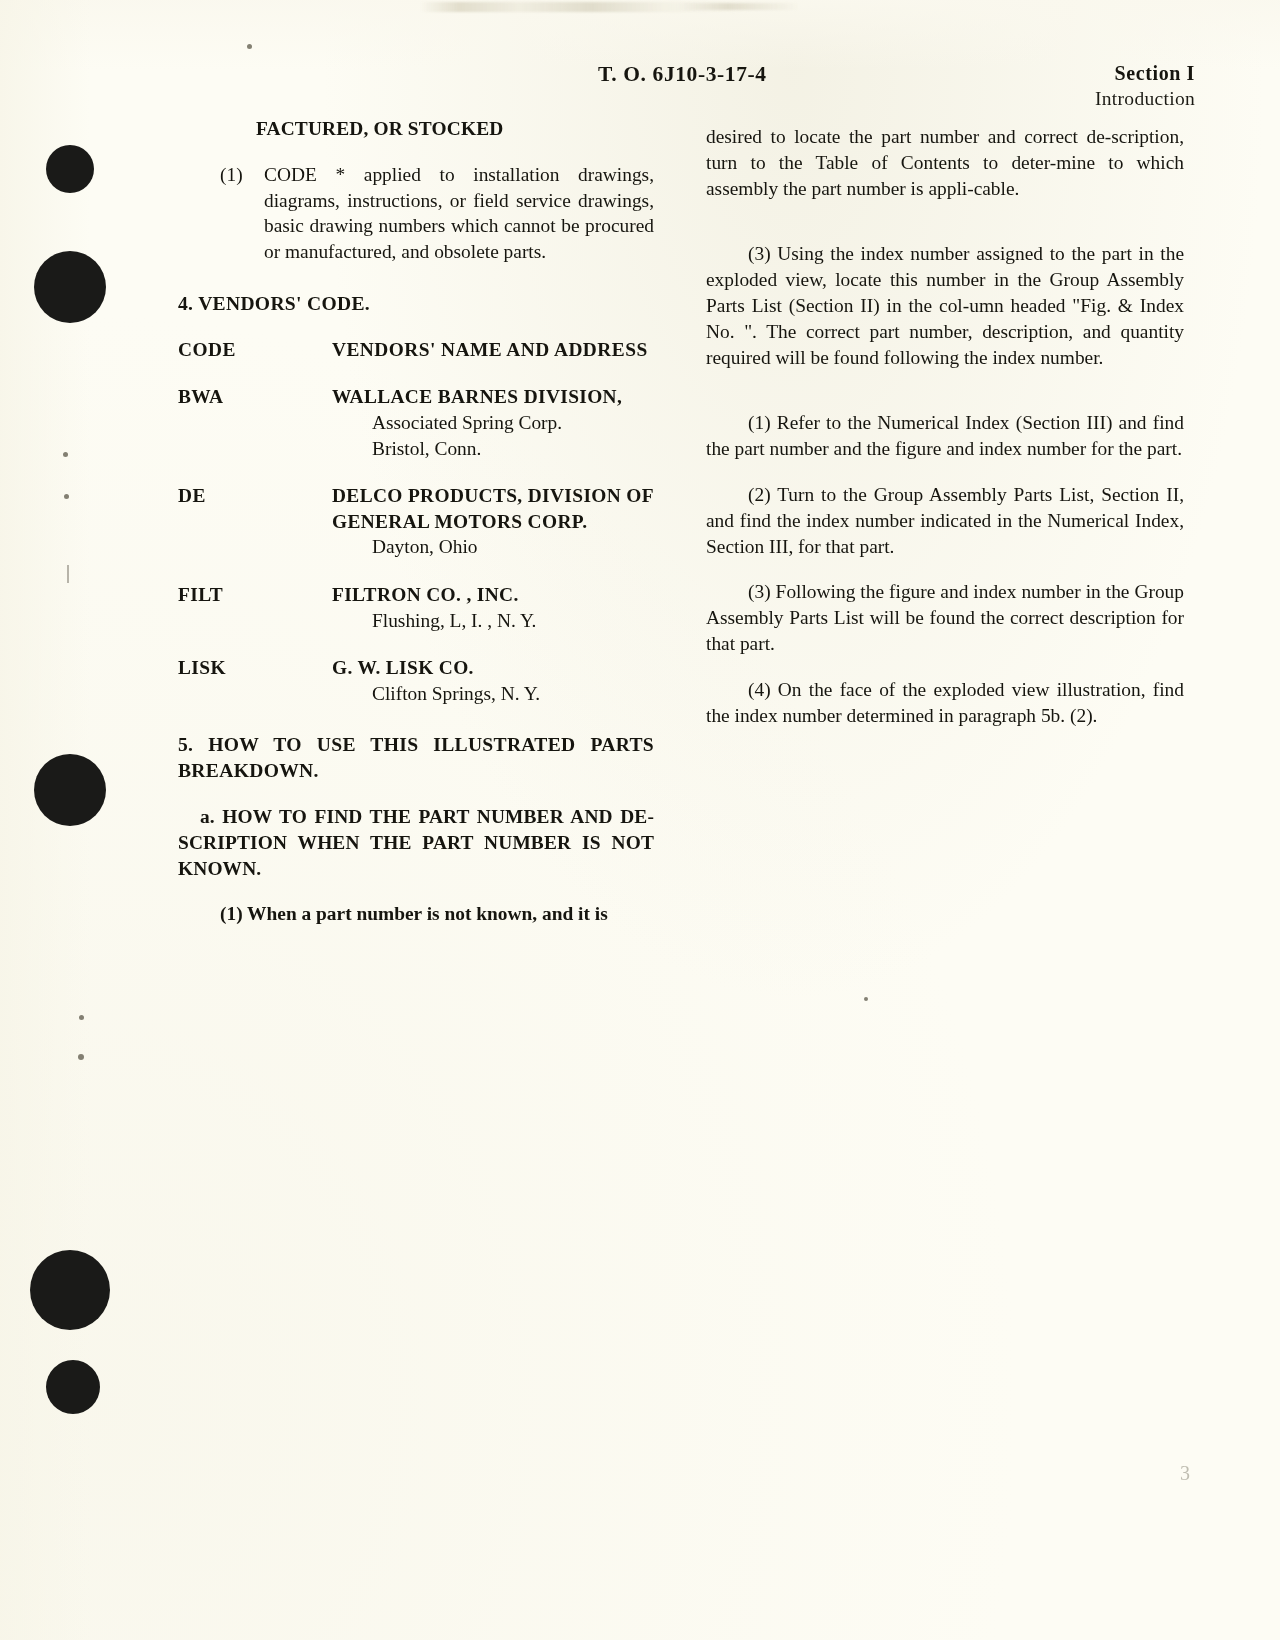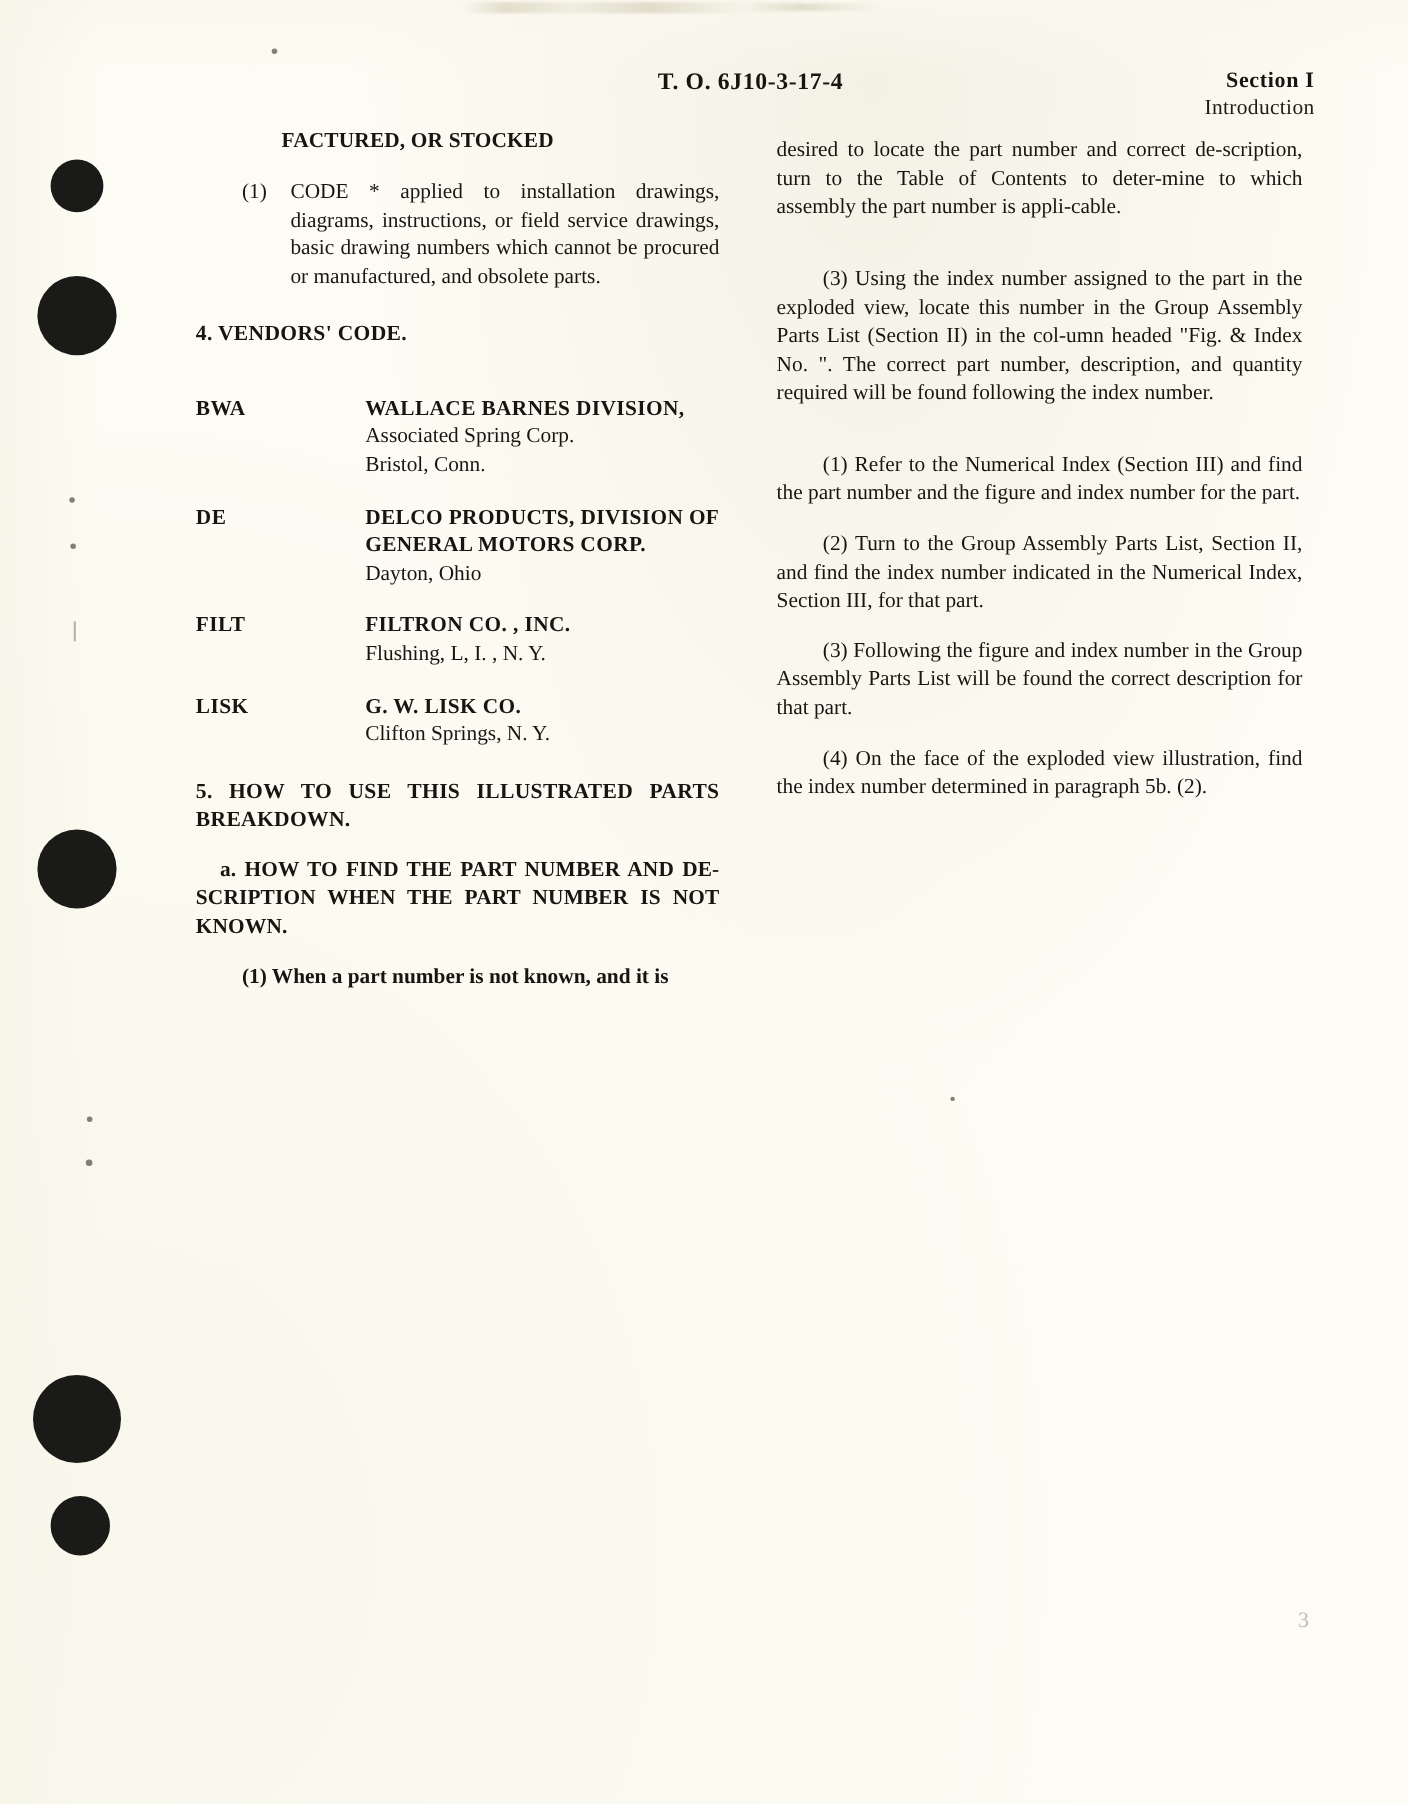--- a/index.html
+++ b/index.html
@@ -207,20 +207,21 @@
     font-weight: 700;
     letter-spacing: 0.4px;
     white-space: nowrap;
   }
   .vname .vline1 {
     font-weight: 700;
     letter-spacing: 0.35px;
   }
   .vname .vline {
     font-weight: 400;
+    margin-left: 40px;
   }
   .vrow-gap td { height: 22px; }
   .thead td {
     font-weight: 700;
     letter-spacing: 0.45px;
   }
 
   
   #page-number {
     position: absolute;
@@ -272,20 +273,24 @@
     </div>
 
     <div class="gap-l"></div>
 
     <div class="section-head">4.   VENDORS' CODE.</div>
 
     <div class="gap-m"></div>
 
     <table id="vendors-table">
       <tbody>
+        <tr class="thead">
+          <td class="vcode">CODE</td>
+          <td class="vname">VENDORS' NAME AND ADDRESS</td>
+        </tr>
         <tr class="vrow-gap">
             <td></td>
             <td></td>
           </tr>
 
         <tr>
           <td class="vcode">BWA</td>
           <td class="vname">
             <div class="vline1">WALLACE BARNES DIVISION,</div>
             <div class="vline">Associated Spring Corp.</div>

